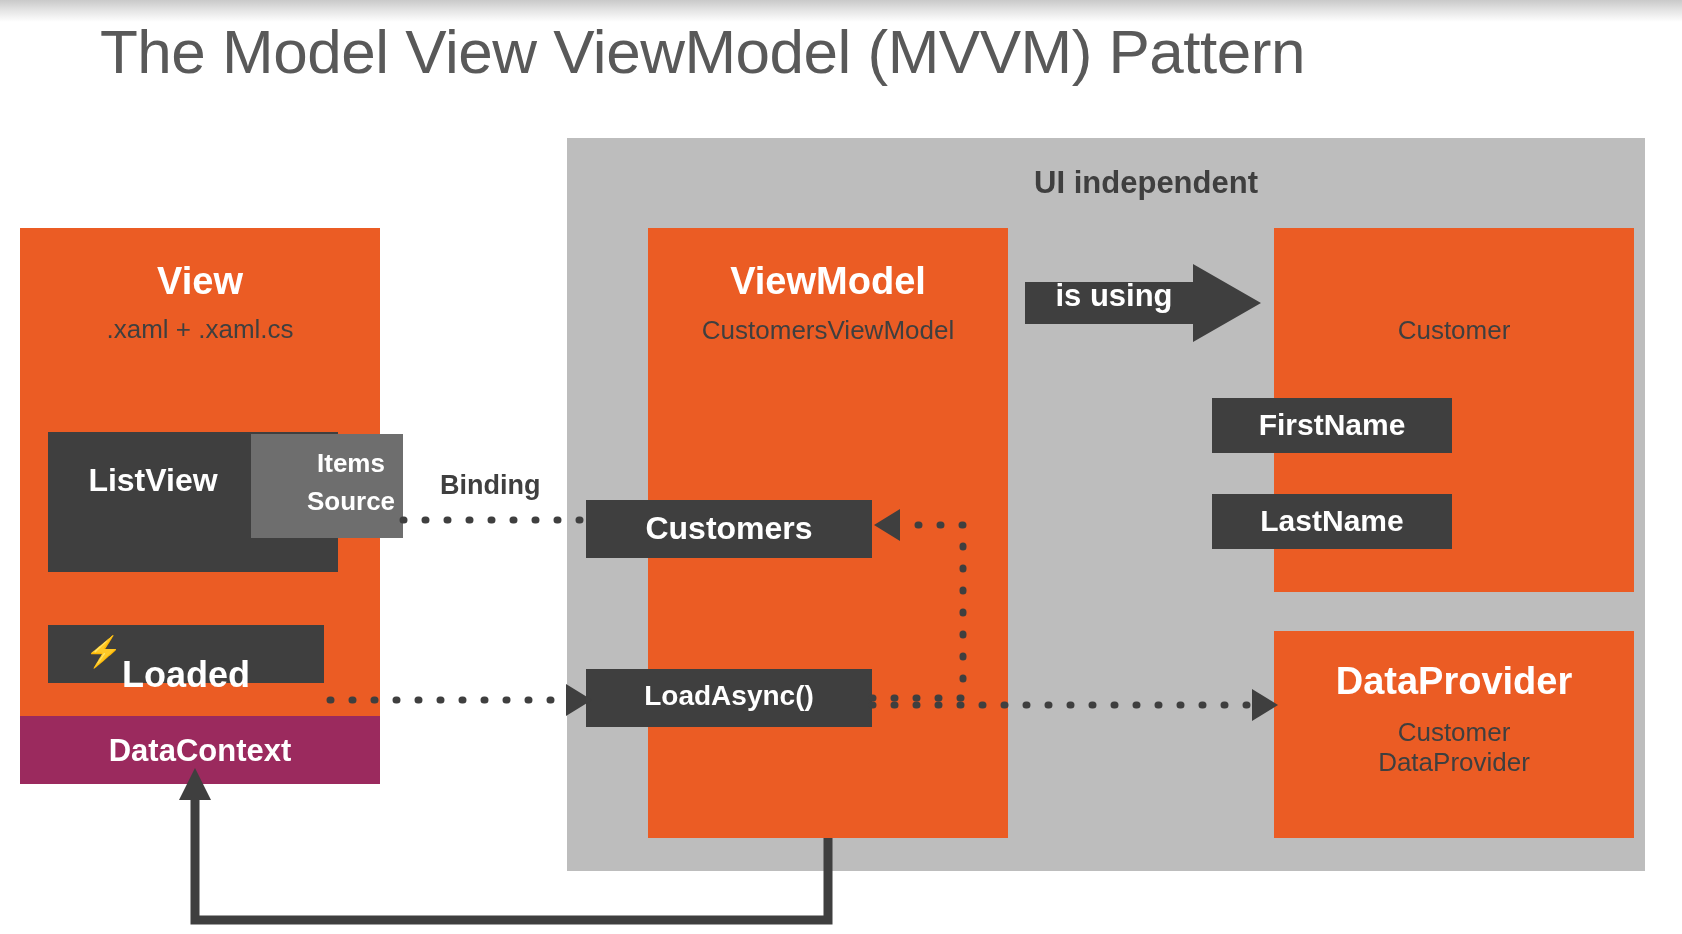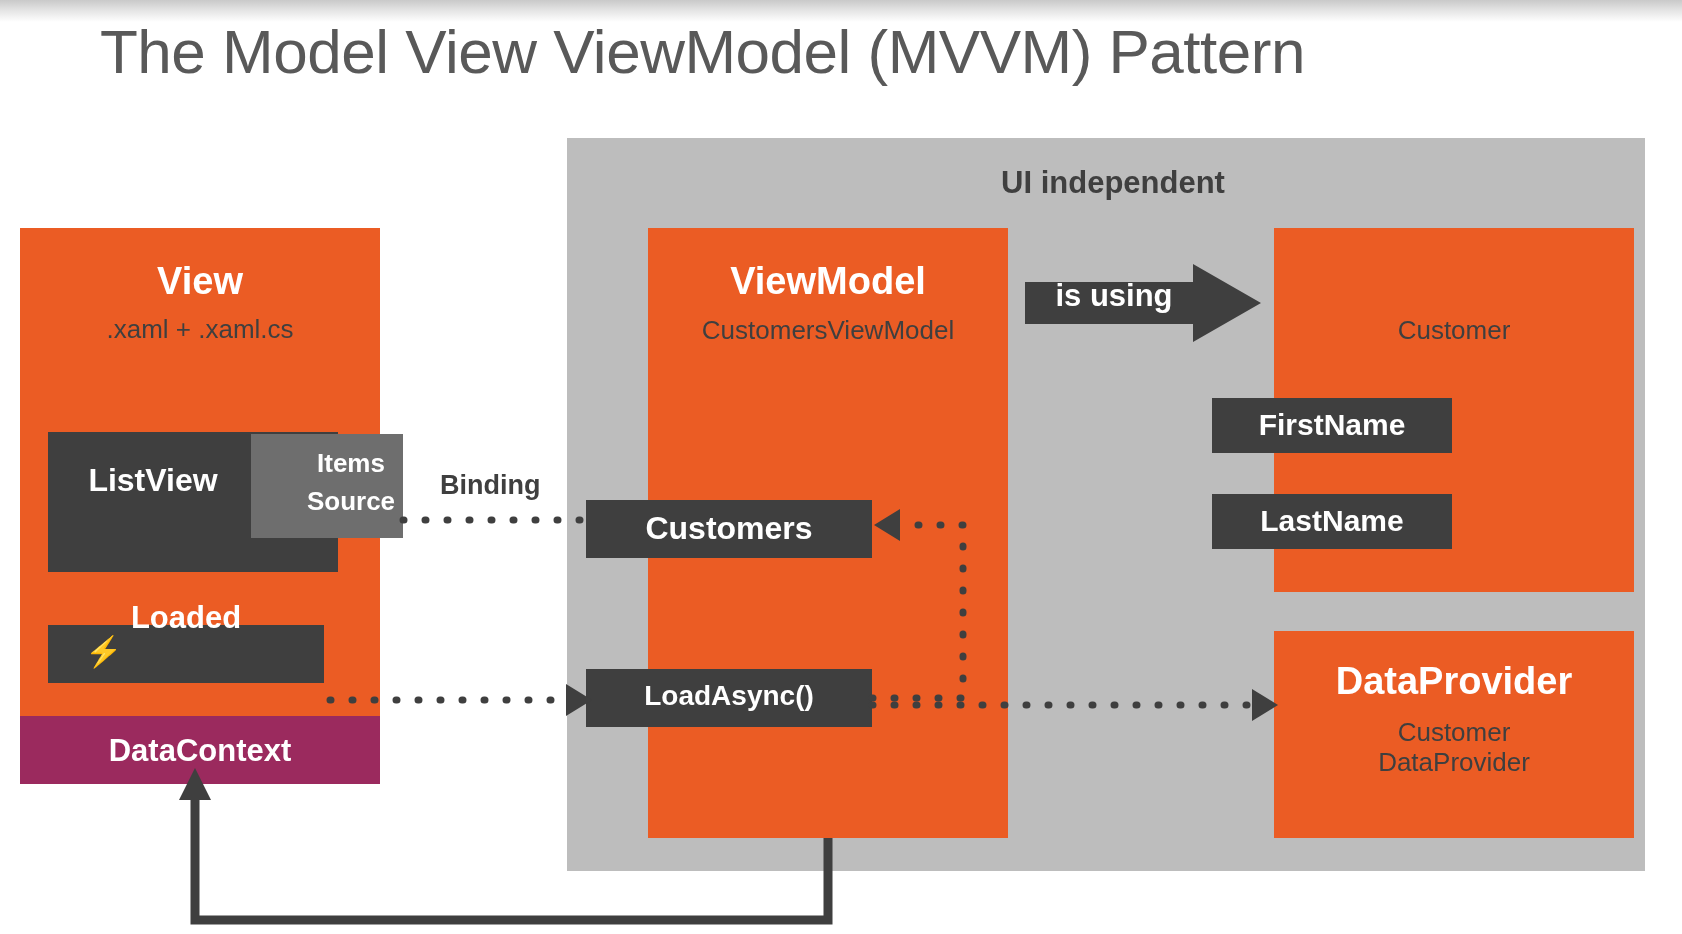--- a/index.html
+++ b/index.html
@@ -39,21 +39,21 @@
   .panel-gray {
     position: absolute;
     left: 567px; top: 138px;
     width: 1078px; height: 733px;
     background: #bdbdbd;
   }
   .ui-indep {
     position: absolute;
     left: 968px; top: 165px;
     width: 290px;
-    text-align: center;
+    text-align: right;
     font-size: 31px;
     font-weight: 700;
     color: #3f3f3f;
   }
 
   .box-orange { position: absolute; background: #eb5c24; }
   .box-dark   { position: absolute; background: #3f3f3f; }
   .box-mid    { position: absolute; background: #6e6e6e; }
   .box-magenta{ position: absolute; background: #9b2a5e; }
 
@@ -87,22 +87,22 @@
     font-size: 32px; text-align: center;
   }
   #itemssource-box { left: 251px; top: 434px; width: 152px; height: 104px; }
   #itemssource-lbl {
     position: absolute; left: 251px; top: 444px; width: 152px;
     font-size: 26px; line-height: 1.48; white-space: normal; padding-left: 24px;
   }
 
   #loaded-box { left: 48px; top: 625px; width: 276px; height: 58px; }
   #loaded-lbl {
-    position: absolute; left: 48px; top: 600px; width: 276px;
-    font-size: 31px;
+    position: absolute; left: 48px; top: 654px; width: 276px;
+    font-size: 36px;
   }
   #bolt-icon {
     position: absolute; left: 85px; top: 634px;
     font-size: 30px; color: #ffffff;
   }
 
   #datacontext-box { left: 20px; top: 716px; width: 360px; height: 68px; }
   #datacontext-lbl {
     position: absolute; left: 20px; top: 733px; width: 360px;
     font-size: 31px;

